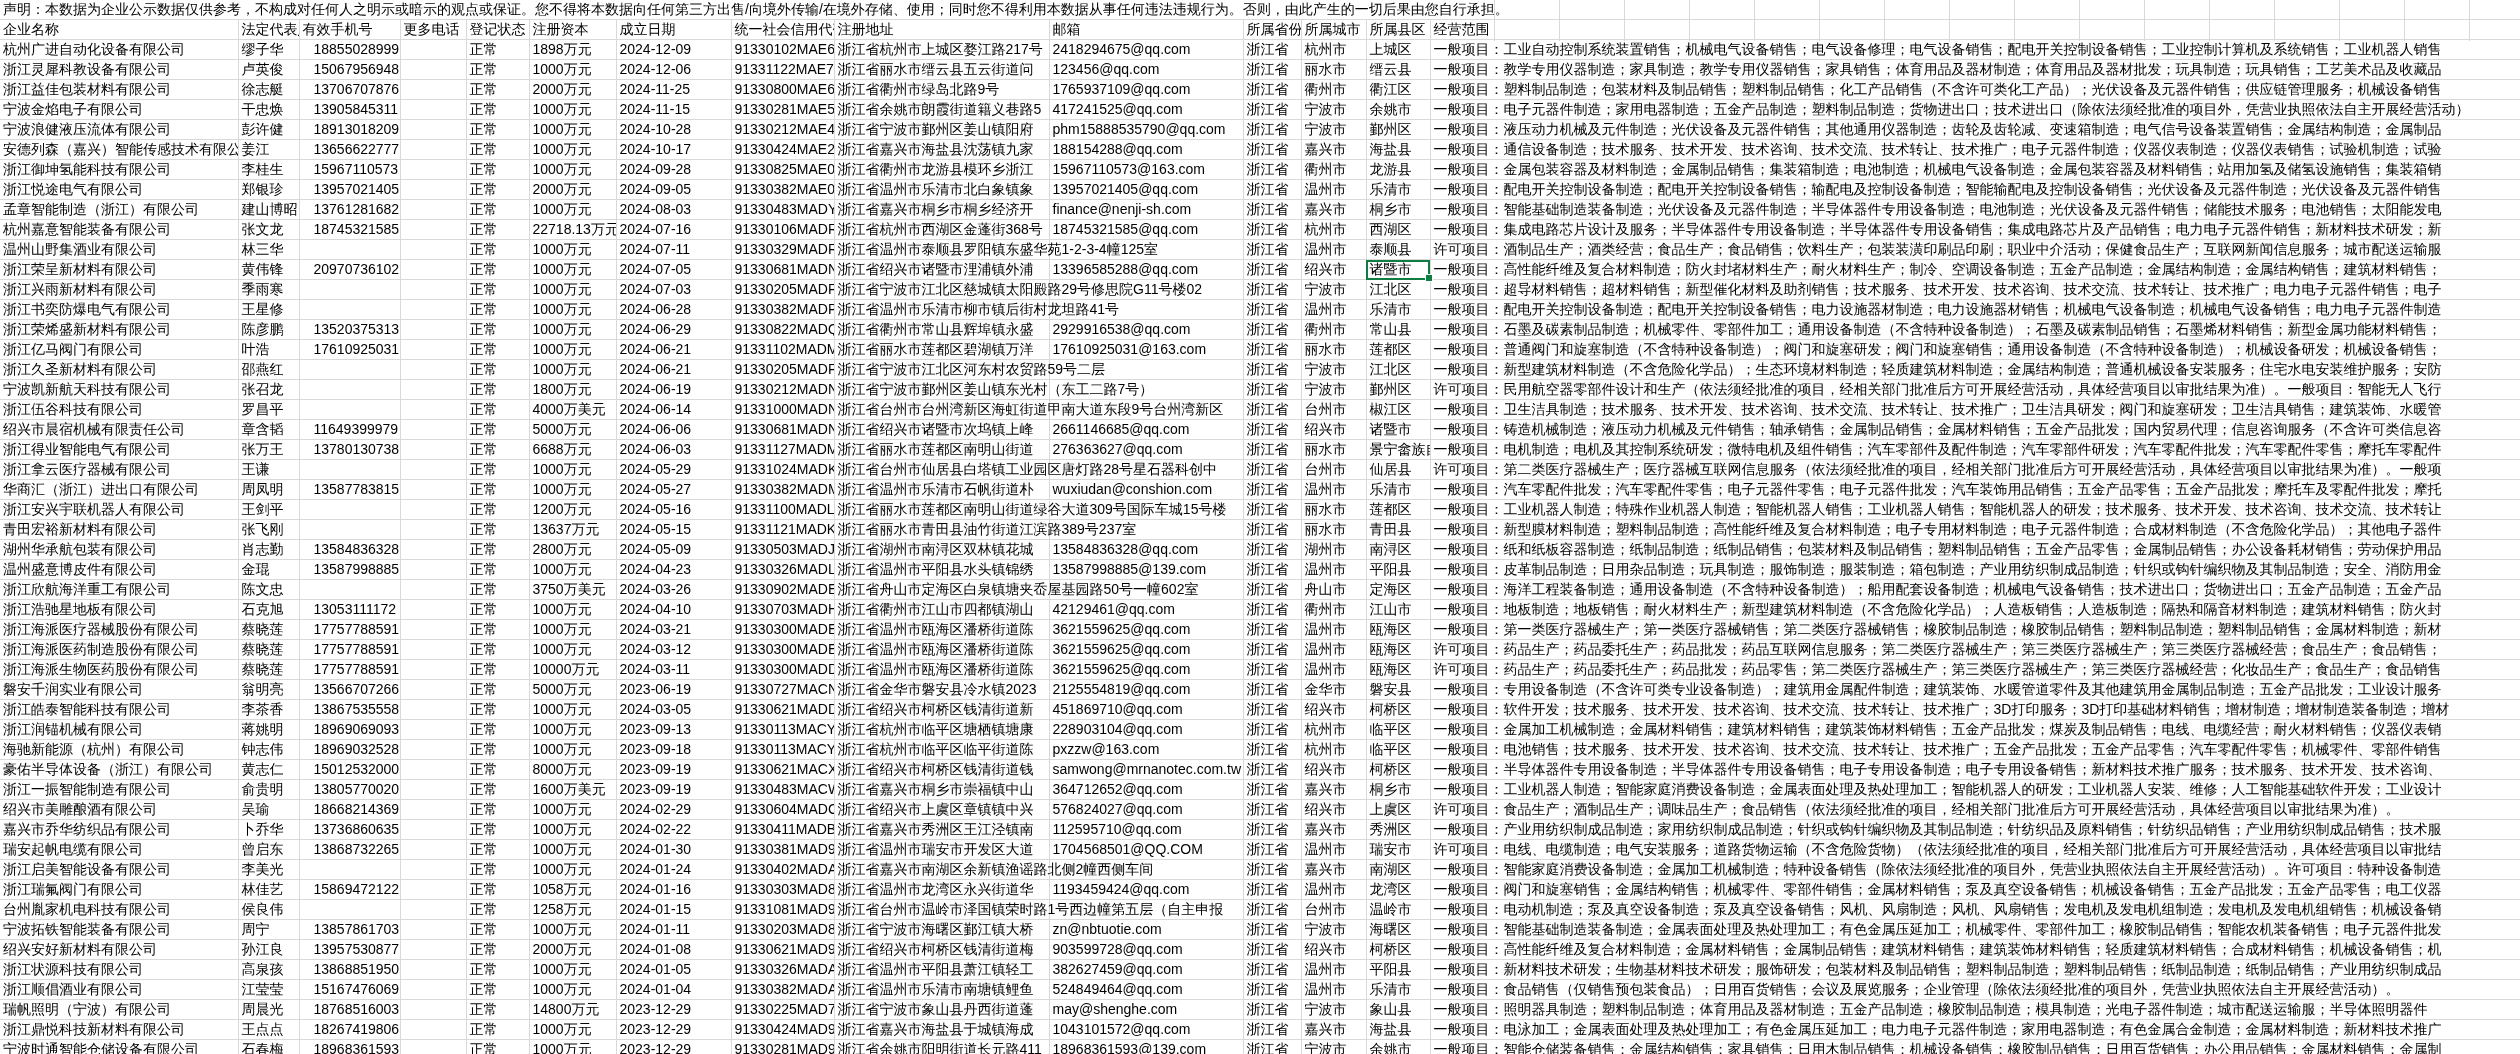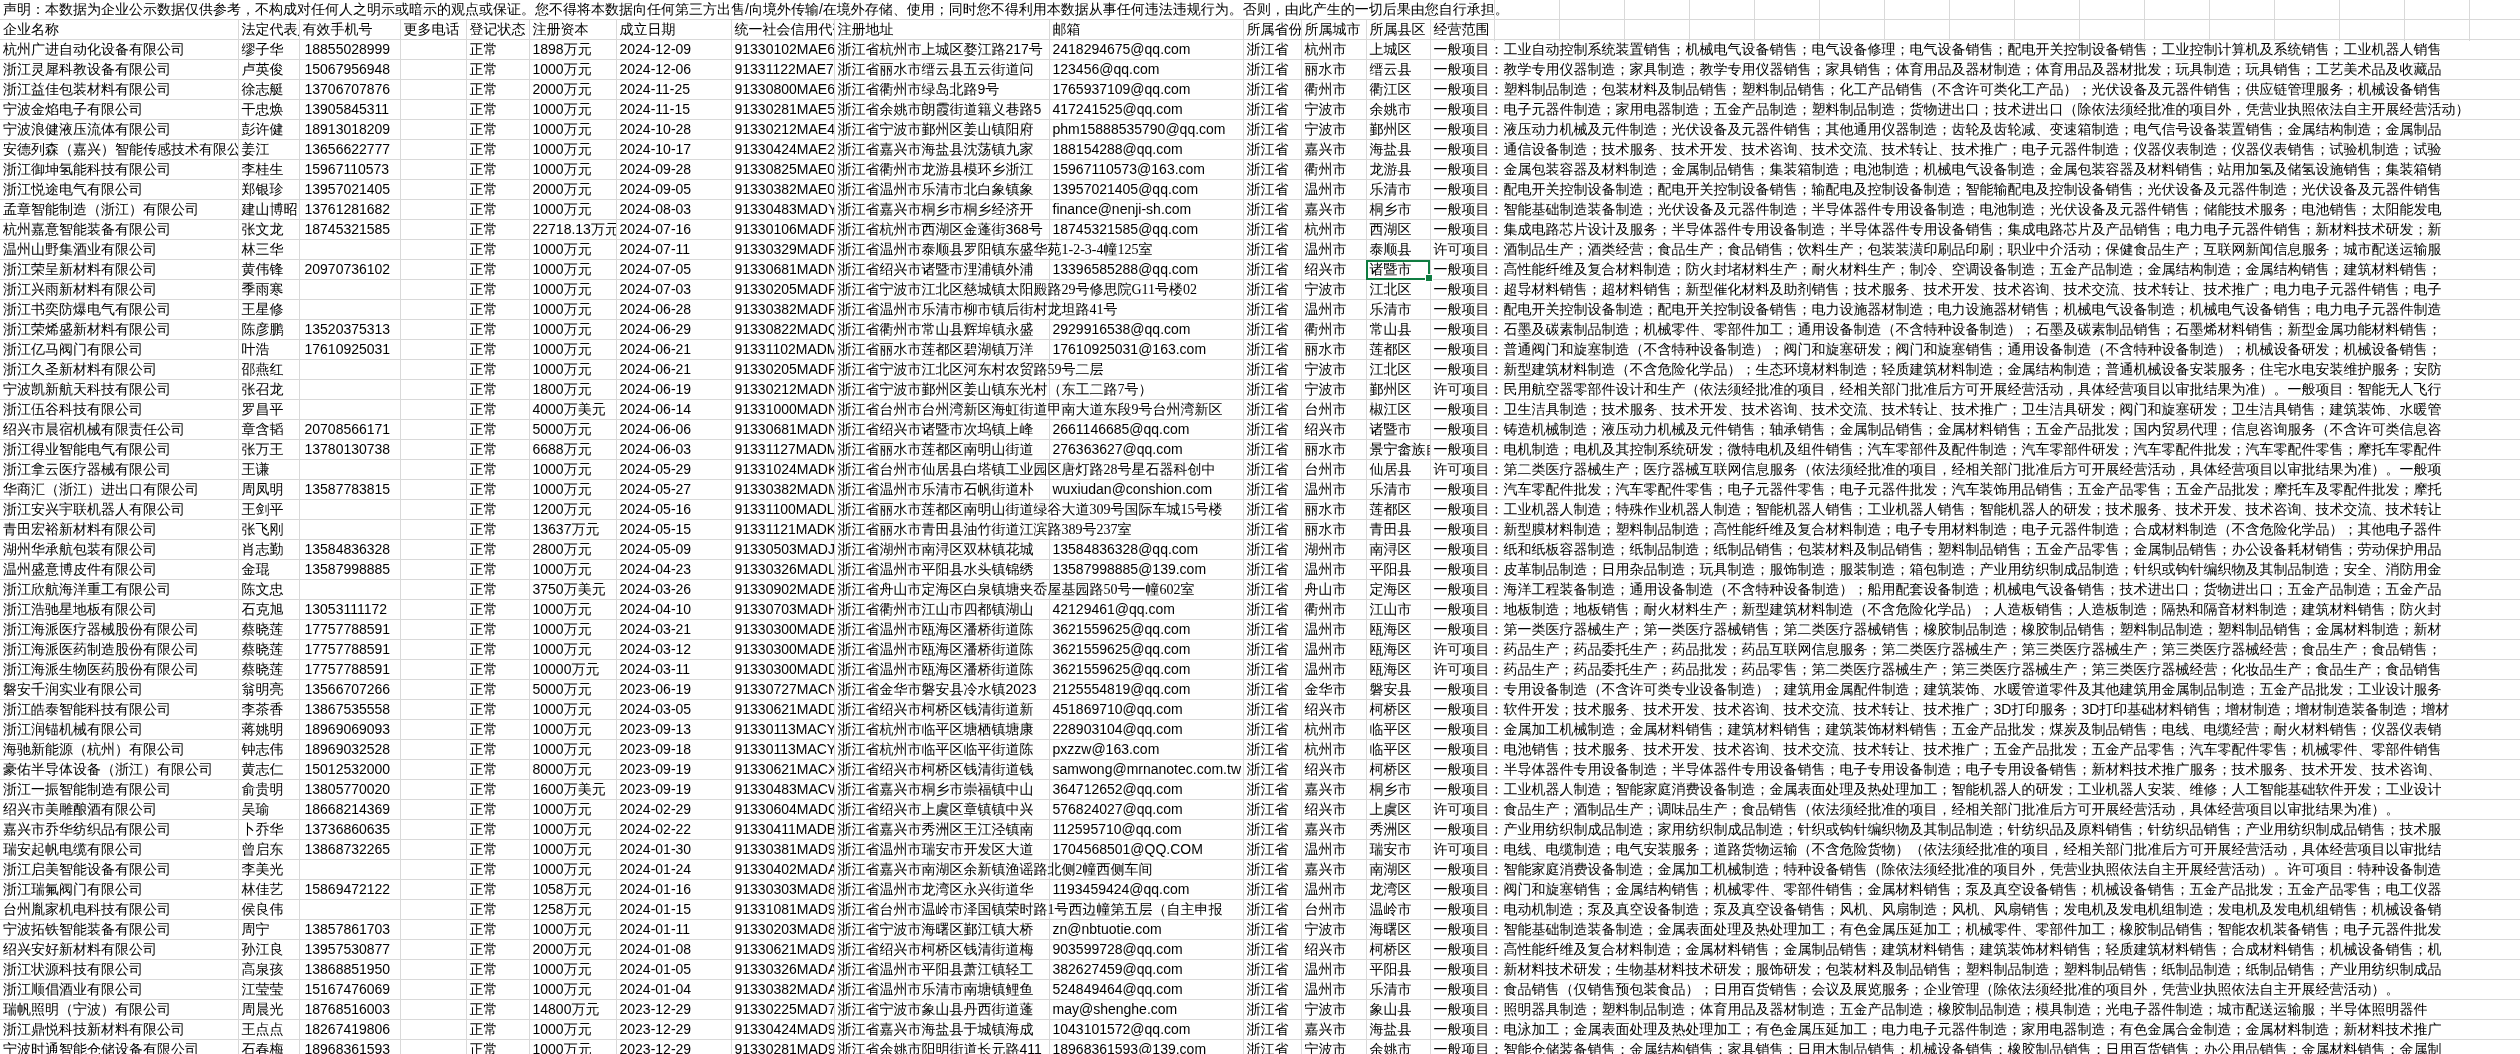--- a/index.html
+++ b/index.html
@@ -4,22 +4,22 @@
 <style>
   html,body{margin:0;padding:0;background:#fff;}
   #sheet{position:relative;width:2520px;height:1054px;overflow:hidden;background:#fff;
          font-family:"Liberation Sans","DejaVu Sans",sans-serif;font-size:14px;color:#000;}
   table{border-collapse:collapse;table-layout:fixed;width:2520px;}
   td,th{border-right:1px solid #d9d9d9;border-bottom:1px solid #d9d9d9;
         height:19px;padding:0 0 0 3px;vertical-align:middle;
         white-space:nowrap;overflow:hidden;font-weight:normal;text-align:left;
         font-size:14px;line-height:19px;}
   tr.disclaimer-row td{border-right:none;}
-  td.num{padding-right:5px;padding-left:5px;}
-  td.spill{overflow:visible;position:relative;z-index:1;font-family:Liberation Serif, serif;}
+  td.num{padding-right:5px;padding-left:14px;}
+  td.spill{overflow:visible;position:relative;z-index:1;}
   td.selected{outline:2px solid #107C41;outline-offset:-2px;position:relative;z-index:3;overflow:visible;}
   td.selected::after{content:"";position:absolute;right:-3px;bottom:-3px;width:6px;height:6px;
         background:#107C41;border:1px solid #fff;z-index:4;}
   #empty-grid{position:absolute;left:1430px;top:0;width:1090px;height:41px;pointer-events:none;
         background:repeating-linear-gradient(to right,transparent 0,transparent 64px,#d9d9d9 64px,#d9d9d9 65px);}
 </style>
 </head>
 <body>
 
 <div id="sheet">
@@ -362,21 +362,21 @@
           <td class="spill">浙江省台州市台州湾新区海虹街道甲南大道东段9号台州湾新区</td>
           <td></td>
           <td>浙江省</td>
           <td>台州市</td>
           <td>椒江区</td>
           <td>一般项目：卫生洁具制造；技术服务、技术开发、技术咨询、技术交流、技术转让、技术推广；卫生洁具研发；阀门和旋塞研发；卫生洁具销售；建筑装饰、水暖管</td>
         </tr>
         <tr>
           <td>绍兴市晨宿机械有限责任公司</td>
           <td>章含韬</td>
-          <td class="num">20708566171</td>
+          <td class="num">11649399979</td>
           <td></td>
           <td>正常</td>
           <td>5000万元</td>
           <td>2024-06-06</td>
           <td>91330681MADNF</td>
           <td>浙江省绍兴市诸暨市次坞镇上峰</td>
           <td>2661146685@qq.com</td>
           <td>浙江省</td>
           <td>绍兴市</td>
           <td>诸暨市</td>

